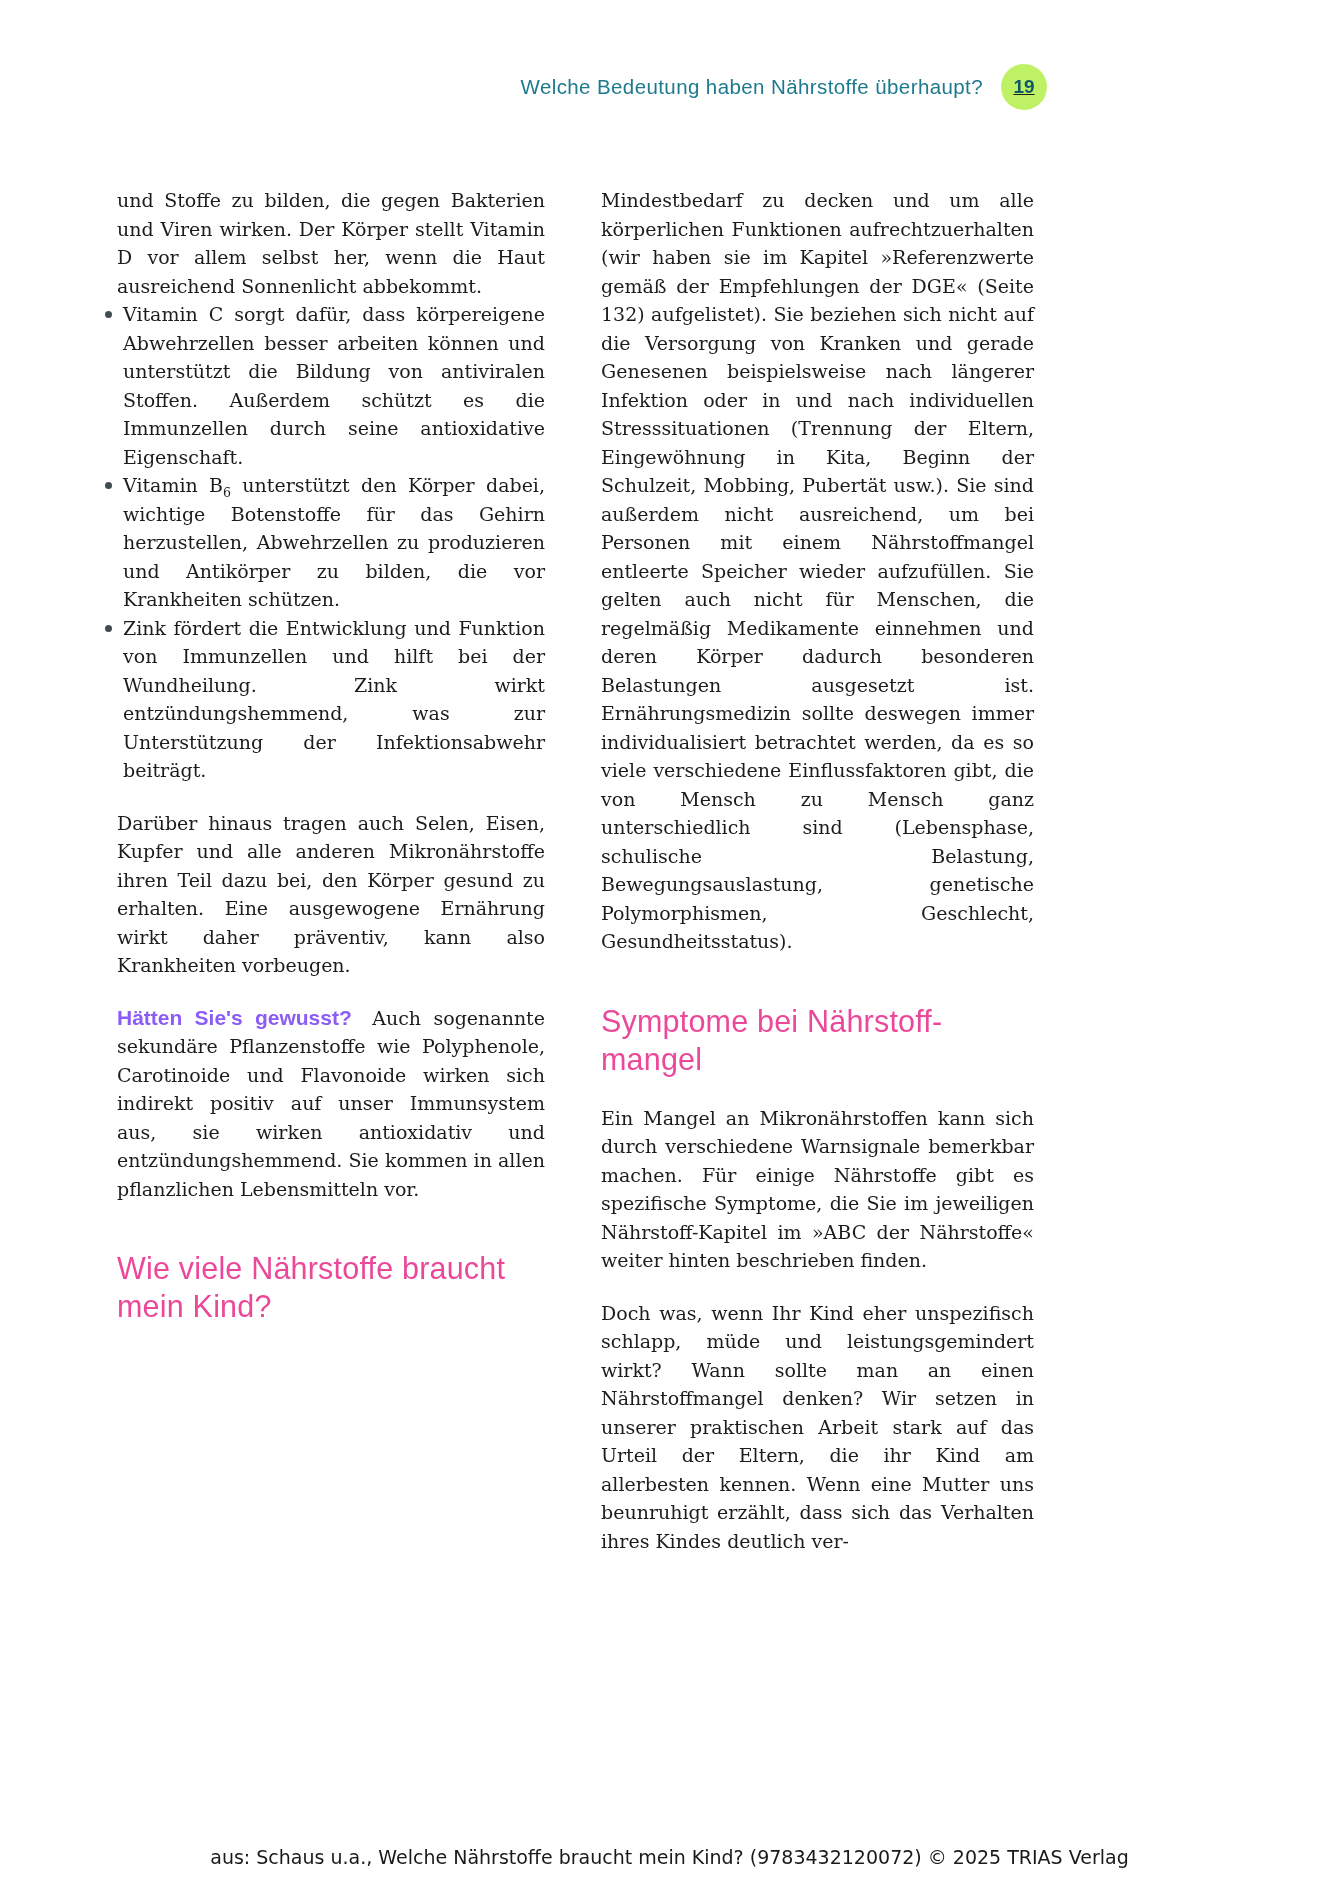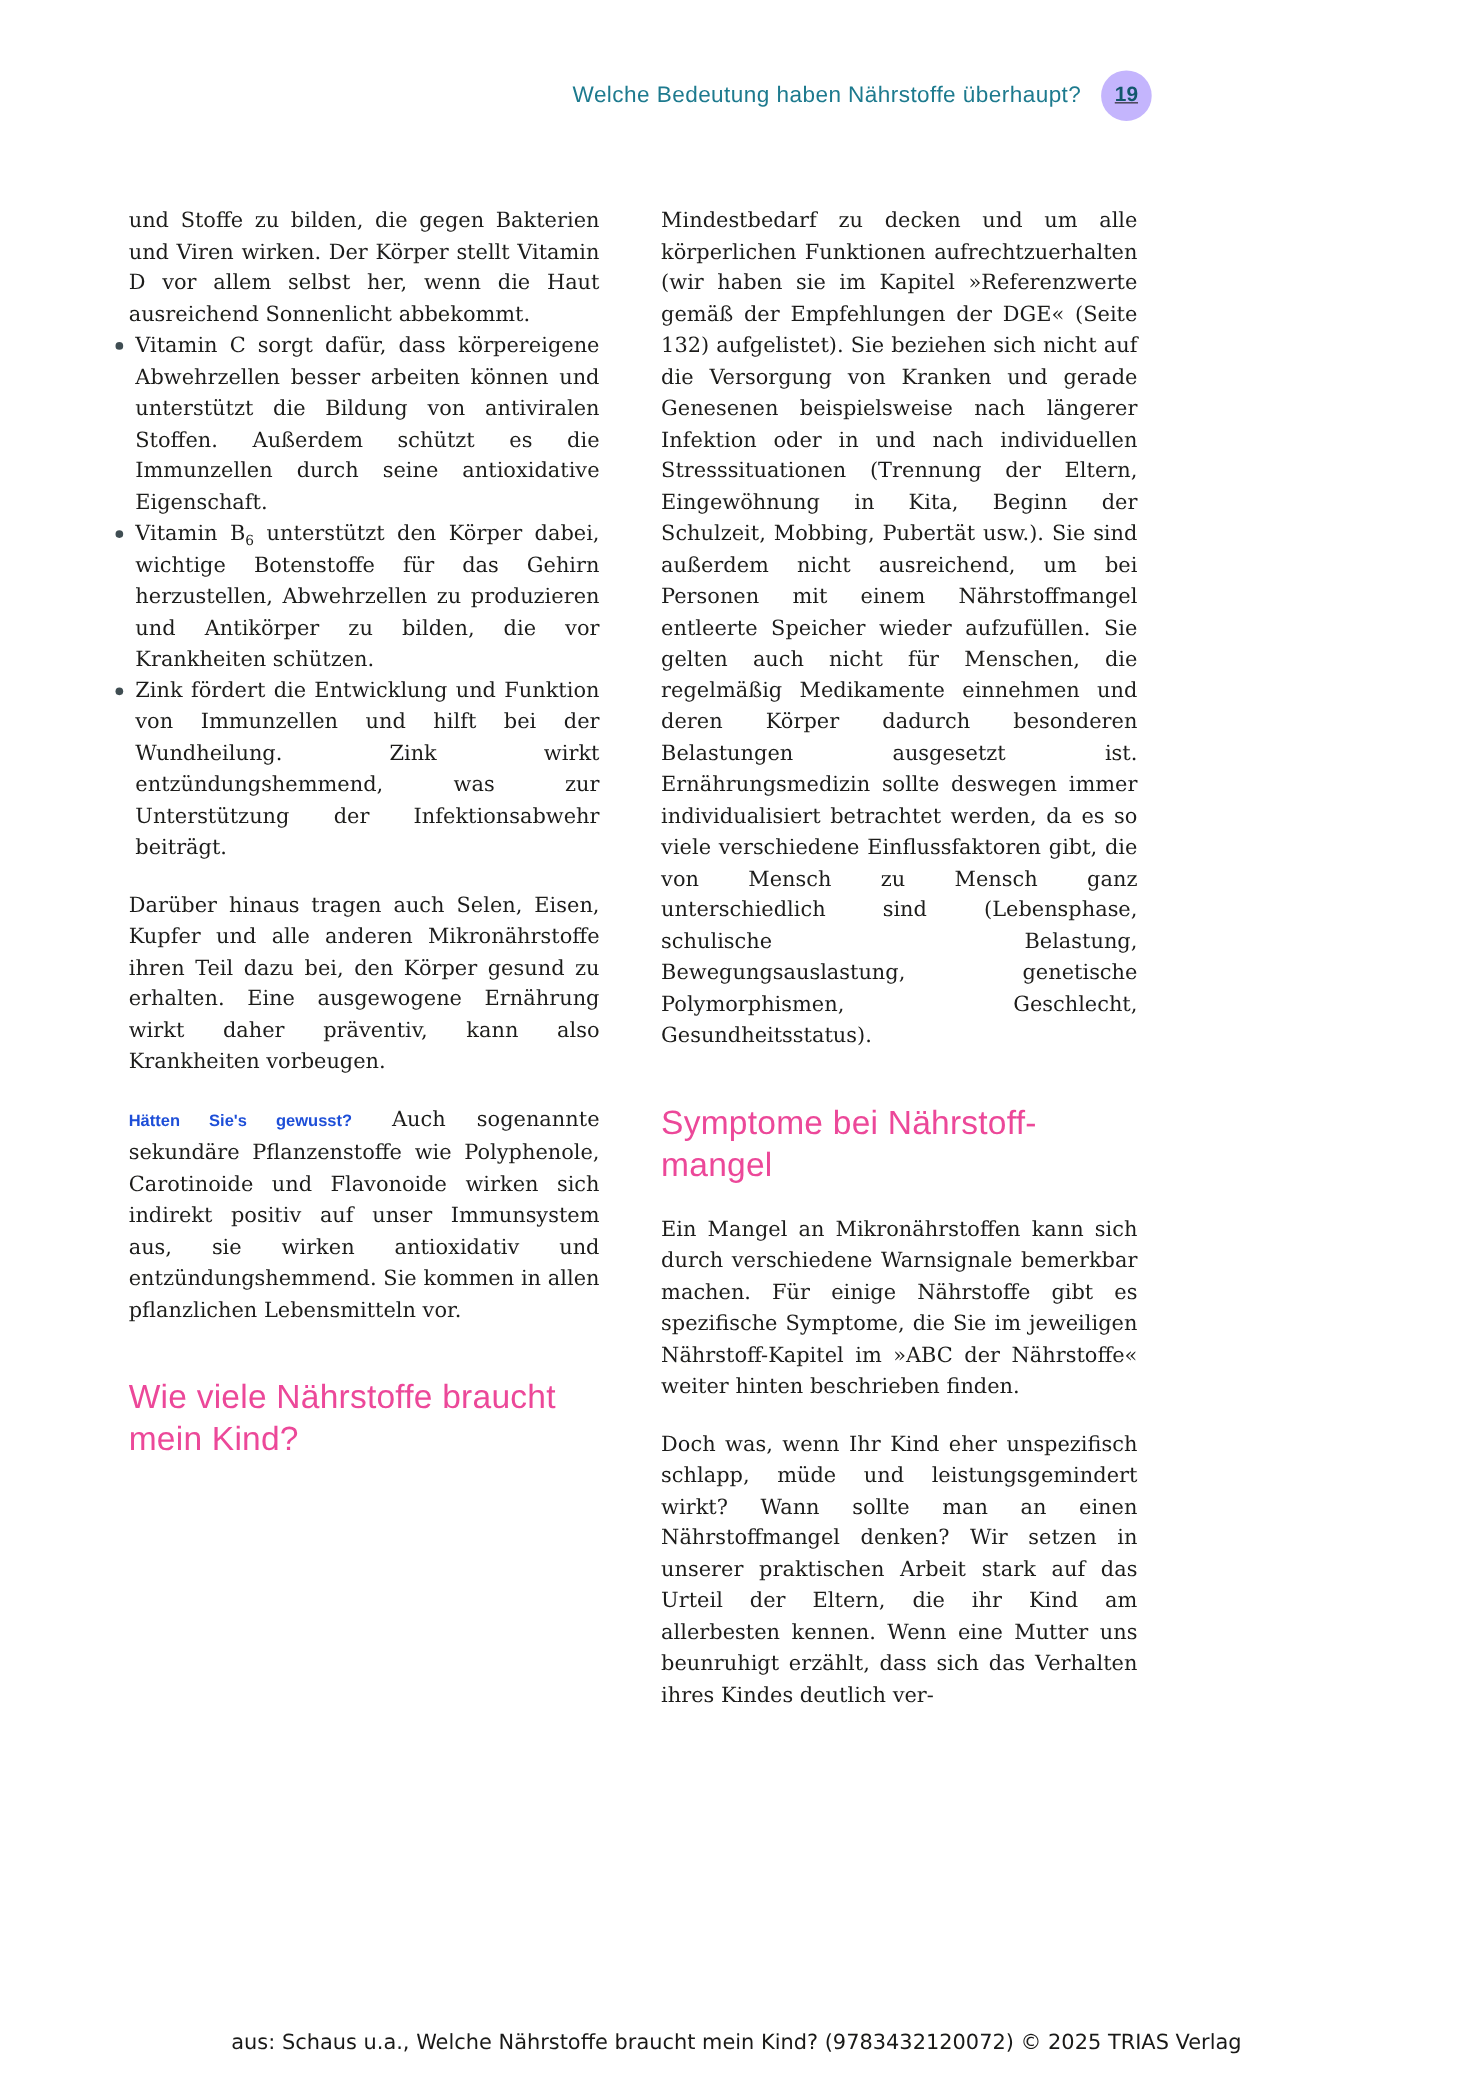--- a/index.html
+++ b/index.html
@@ -37,21 +37,21 @@
     font-family: "Liberation Sans", sans-serif;
     font-size: 20.5px;
     letter-spacing: 0.4px;
     color: #1d7a8e;
     white-space: nowrap;
   }
   .page-number-badge {
     width: 46px;
     height: 46px;
     border-radius: 50%;
-    background: #c4b5fd;
+    background: #bef264;
     display: flex;
     align-items: center;
     justify-content: center;
     flex: 0 0 auto;
     text-decoration: underline;
   }
   .page-number-badge span {
     font-family: "Liberation Sans", sans-serif;
     font-weight: 700;
     font-size: 19px;
@@ -106,22 +106,22 @@
     background: #3f4d52;
   }
   sub.vitamin-sub {
     font-size: 12.5px;
     line-height: 0;
   }
 
   .lead {
     font-family: "Liberation Sans", sans-serif;
     font-weight: 700;
-    font-size: 15px;
-    color: #1d4ed8;
+    font-size: 21px;
+    color: #8b5cf6;
     margin-right: 8px;
   }
 
   .section-heading {
     font-family: "Liberation Sans", sans-serif;
     font-weight: 400;
     font-size: 30.5px;
     line-height: 38px;
     color: #ec4899;
     margin: 46px 0 26px 0;

